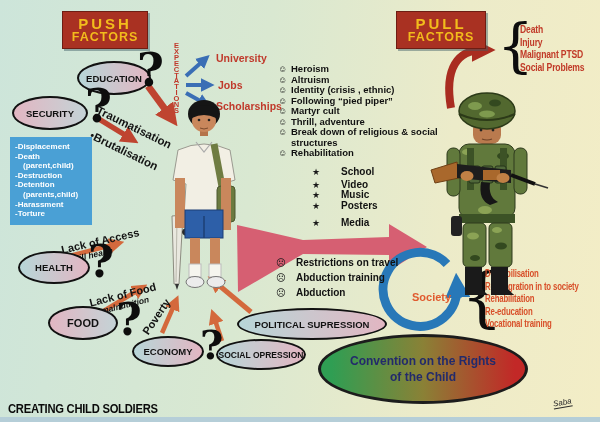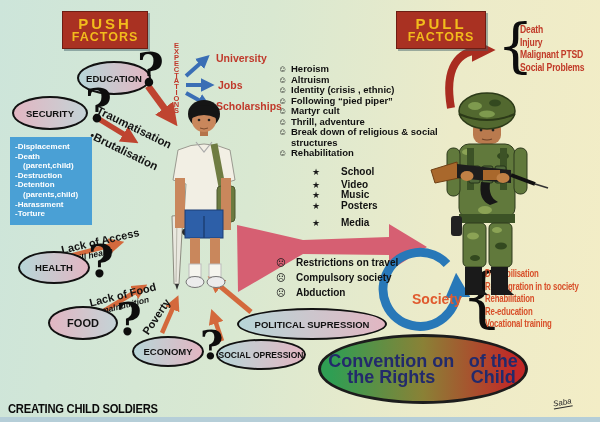--- a/index.html
+++ b/index.html
@@ -44,29 +44,29 @@
   .society-list div{color:#d8502a;font-size:10px;line-height:12.5px;}
   .brace{font-family:"DejaVu Serif",serif;color:#0d0d0d;font-weight:normal;}
   .bluebox{
     width:82px;background:#4aa0d5;color:#fff;font-weight:bold;font-size:8px;
     line-height:9.6px;padding:5px 12px 6px 5px;box-sizing:border-box;
   }
   .bluebox .ind{padding-left:8px;}
   .convention{
     width:204px;height:64px;border:3px solid #1c1c1c;border-radius:50%;
     background:linear-gradient(90deg,#2f9e53 5%,#8a8136 50%,#c22827 95%);
-    display:flex;flex-direction:row;align-items:center;justify-content:center;
-    color:#232a6b;font-weight:bold;font-size:18px;line-height:16px;text-align:center;
+    display:flex;flex-direction:column;align-items:center;justify-content:center;
+    color:#232a6b;font-weight:bold;font-size:12px;line-height:16px;text-align:center;
   }
   .title{
     font-size:13.5px;font-weight:bold;color:#0a0a0a;letter-spacing:-.3px;
     transform:scaleX(.83);transform-origin:left top;white-space:nowrap;
   }
   .signature{font-size:8px;font-style:italic;color:#2a2a2a;transform:rotate(-10deg);border-bottom:1px solid #2a2a2a;}
-  .society-word{color:#e05a2e;font-weight:bold;font-size:14px;text-align:right;}
+  .society-word{color:#e05a2e;font-weight:bold;font-size:11px;text-align:right;}
 </style>
 </head>
 <body>
 
 <div id="canvas">
 
   <svg class="abs" style="left:0;top:0;" width="600" height="422" viewBox="0 0 600 422">
     <defs>
       <marker id="m-red" markerWidth="3.2" markerHeight="3.2" refX="1.4" refY="1.6" orient="auto">
         <path d="M0,0 L3.2,1.6 L0,3.2 z" fill="#bf4430"></path>
@@ -235,21 +235,21 @@
       </div>
   </div>
 
   <div class="abs icon-list coerce-list" style="left:276px;top:257px;">
     <div class="icon-row">
       <span class="ic">☹</span>
       <span class="tx">Restrictions on travel</span>
       </div>
     <div class="icon-row">
       <span class="ic">☹</span>
-      <span class="tx">Compulsory society</span>
+      <span class="tx">Abduction training</span>
       </div>
     <div class="icon-row">
       <span class="ic">☹</span>
       <span class="tx">Abduction</span>
       </div>
   </div>
 
   <div class="abs brace" style="left:497px;top:14px;font-size:58px;line-height:64px;">{</div>
   <div class="abs cond-list harm-list" style="left:520px;top:23px;">
     <div>Death</div>

